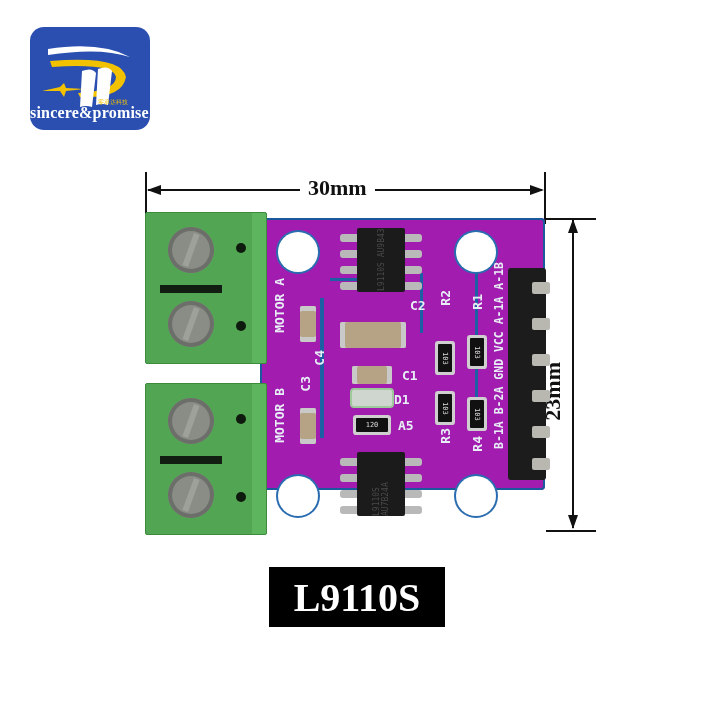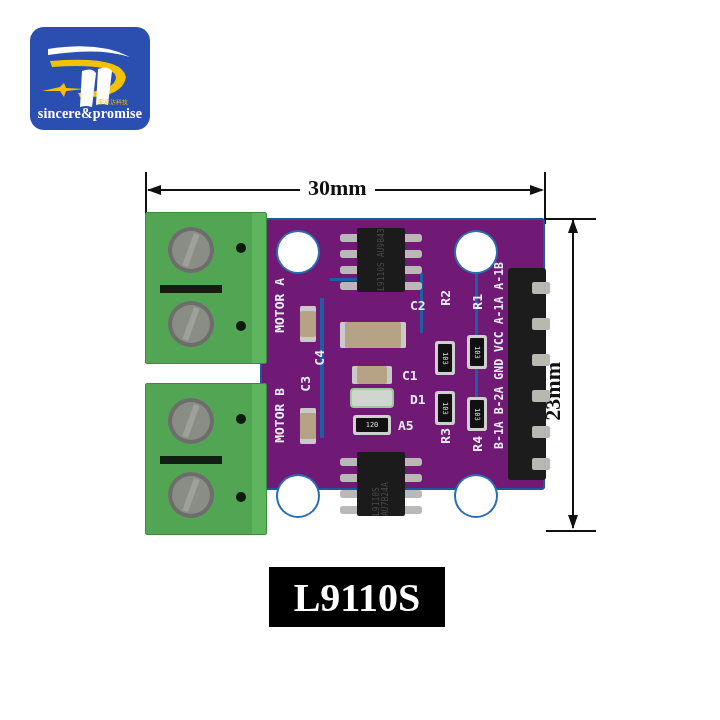--- a/index.html
+++ b/index.html
@@ -1,26 +1,26 @@
 <!DOCTYPE html>
 <html><head>
 <meta charset="utf-8">
 <style>
   html, body { margin:0; padding:0; }
   body { width:720px; height:720px; background:#ffffff; position:relative; overflow:hidden; font-family:"Liberation Serif", serif; }
   .abs { position:absolute; }
   
   .logo { left:30px; top:27px; width:120px; height:103px; background:#2a4fb0; border-radius:14px; overflow:hidden; }
-  .logo-text { left:0; width:120px; bottom:8px; text-align:center; color:#fff; font-weight:bold; font-size:14px; font-family:"Liberation Serif", serif; letter-spacing:0.2px; }
+  .logo-text { left:0; width:120px; bottom:8px; color:#fff; font-weight:bold; font-size:16px; font-family:"Liberation Serif", serif; letter-spacing:0.2px; }
   .logo-cn { right:22px; bottom:23px; color:#f2c200; font-size:6px; font-family:"DejaVu Sans", sans-serif; }
   
   .dimline { background:#111; }
   .dim-label { font-weight:bold; font-size:22px; color:#111; background:#fff; padding:0 8px; }
   
-  .pcb { left:260px; top:218px; width:285px; height:272px; background:#701a75; border-radius:4px; box-shadow: inset 0 0 0 2px #1a5a9c; }
+  .pcb { left:260px; top:218px; width:285px; height:272px; background:#a21caf; border-radius:4px; box-shadow: inset 0 0 0 2px #1a5a9c; }
   .trace { position:absolute; background:#1c5fa2; }
   .hole { position:absolute; width:40px; height:40px; border-radius:50%; background:#fff; box-shadow:0 0 0 2px #2a6cb0; }
   .chip { position:absolute; width:48px; height:64px; background:#1b1b1b; border-radius:2px; }
   .chip-text { position:absolute; left:0; top:0; width:48px; height:64px; color:#4a4a4a; font-size:8px; font-family:"DejaVu Sans Mono", monospace; writing-mode:vertical-rl; transform:rotate(180deg); display:flex; align-items:center; justify-content:center; }
   .pin { position:absolute; width:20px; height:8px; background:#b9b9b9; border-radius:3px; }
   .silk { position:absolute; color:#e8eef6; font-family:"DejaVu Sans Mono", monospace; font-size:13px; font-weight:bold; white-space:nowrap; }
   .silk-v { writing-mode:vertical-rl; transform:rotate(180deg); }
   .smd { position:absolute; background:#b6a386; border-radius:2px; box-shadow: inset 5px 0 0 #c9c9c9, inset -5px 0 0 #c9c9c9; }
   .res { position:absolute; background:#111; border-radius:1px; box-shadow:0 0 0 3px #cfcfcf; color:#ddd; font-size:7px; font-family:"DejaVu Sans Mono", monospace; display:flex; align-items:center; justify-content:center; }
   .led { position:absolute; background:#cfd6d0; border-radius:2px; box-shadow:0 0 0 2px #9ec99b; }
@@ -113,21 +113,21 @@
   <span class="silk silk-v" style="left:52px;top:132px;">C4</span>
   <span class="silk silk-v" style="left:38px;top:158px;">C3</span>
 
   <div class="smd" style="left:40px;top:88px;width:16px;height:36px;box-shadow: inset 0 5px 0 #c9c9c9, inset 0 -5px 0 #c9c9c9;"></div>
   <div class="smd" style="left:40px;top:190px;width:16px;height:36px;box-shadow: inset 0 5px 0 #c9c9c9, inset 0 -5px 0 #c9c9c9;"></div>
   <div class="smd" style="left:80px;top:104px;width:66px;height:26px;"></div>
   <span class="silk" style="left:150px;top:80px;">C2</span>
   <div class="smd" style="left:92px;top:148px;width:40px;height:18px;"></div>
   <span class="silk" style="left:142px;top:150px;">C1</span>
   <div class="led" style="left:92px;top:172px;width:40px;height:16px;"></div>
-  <span class="silk" style="left:150px;top:174px;">D1</span>
+  <span class="silk" style="left:134px;top:174px;">D1</span>
   <div class="res" style="left:96px;top:200px;width:32px;height:14px;">120</div>
   <span class="silk" style="left:138px;top:200px;">A5</span>
 
   <span class="silk silk-v" style="left:178px;top:72px;">R2</span>
   <span class="silk silk-v" style="left:210px;top:76px;">R1</span>
   <div class="res" style="left:178px;top:126px;width:14px;height:28px;writing-mode:vertical-rl;">103</div>
   <div class="res" style="left:210px;top:120px;width:14px;height:28px;writing-mode:vertical-rl;">103</div>
   <div class="res" style="left:178px;top:176px;width:14px;height:28px;writing-mode:vertical-rl;">103</div>
   <div class="res" style="left:210px;top:182px;width:14px;height:28px;writing-mode:vertical-rl;">103</div>
   <span class="silk silk-v" style="left:178px;top:210px;">R3</span>

